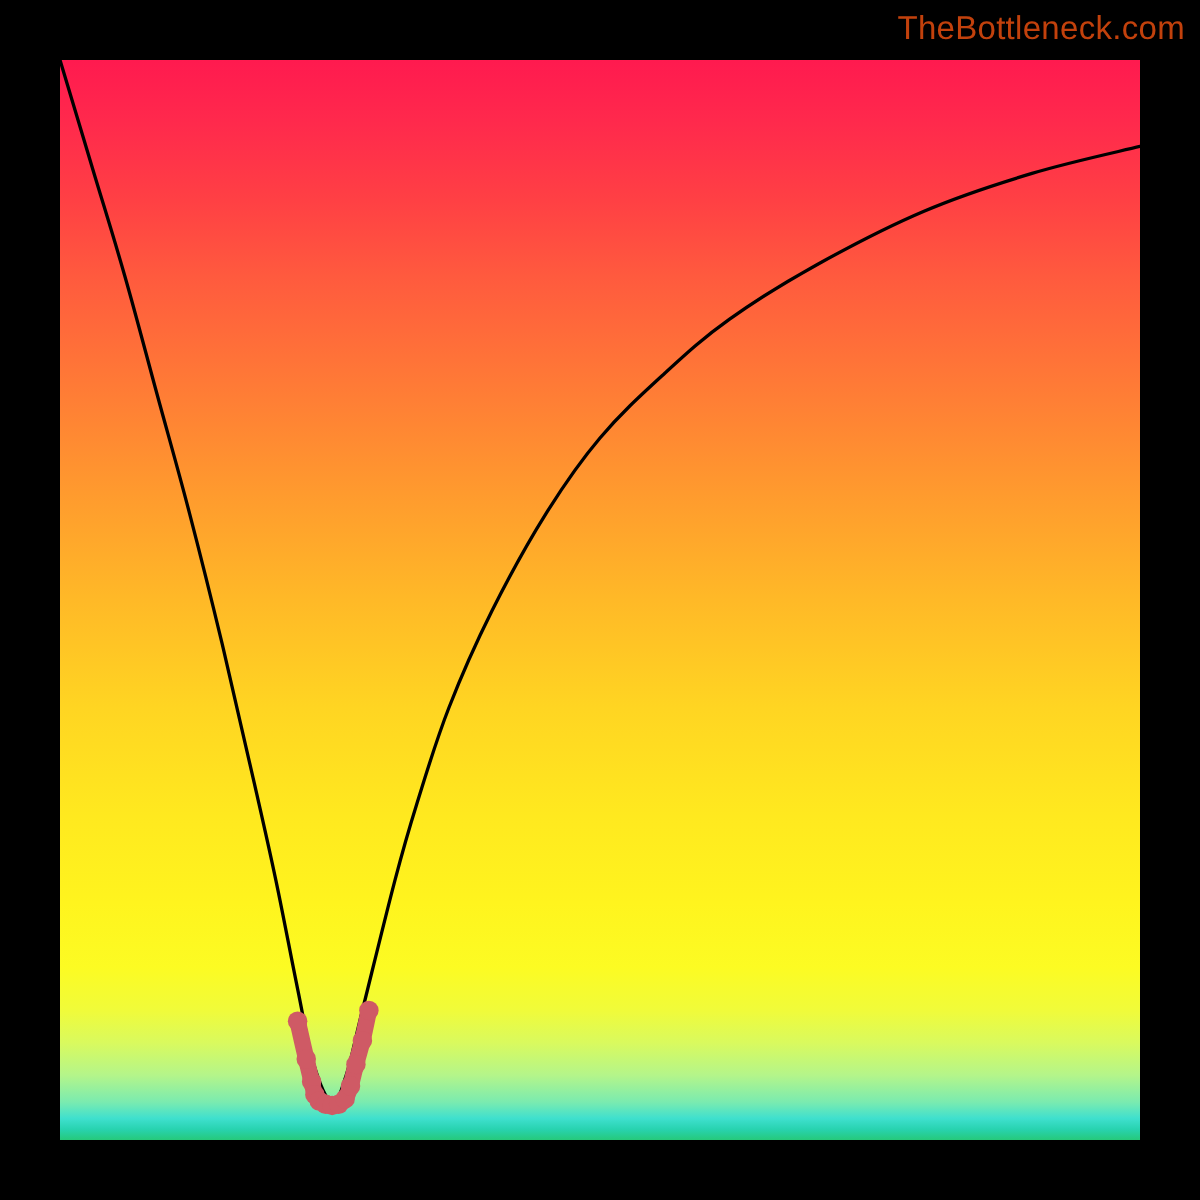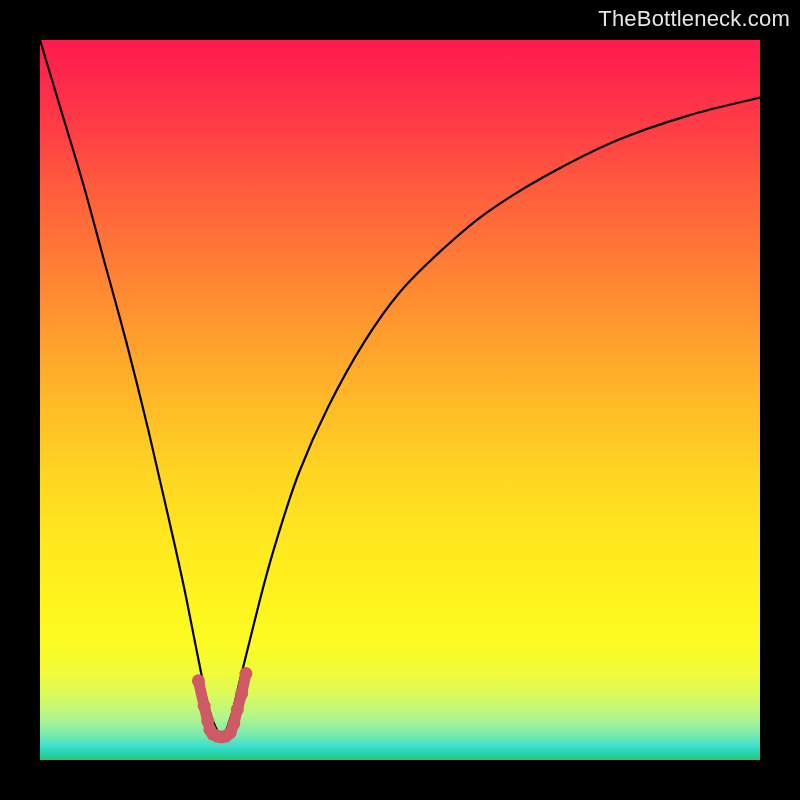--- a/index.html
+++ b/index.html
@@ -48,21 +48,21 @@
       #7aebb0 96.5%,
       #3fe0ce 98%,
       #28d3b0 99%,
       #26c97a 100%
     );
   }
   .watermark {
     position: absolute;
     top: 6px;
     right: 10px;
-    color: #e5e5e5;
+    color: #c2410c;
     font-size: 22px;
     font-weight: 400;
     letter-spacing: 0.2px;
     user-select: none;
   }
   svg.curves {
     position: absolute;
     inset: 0;
     width: 720px;
     height: 720px;

